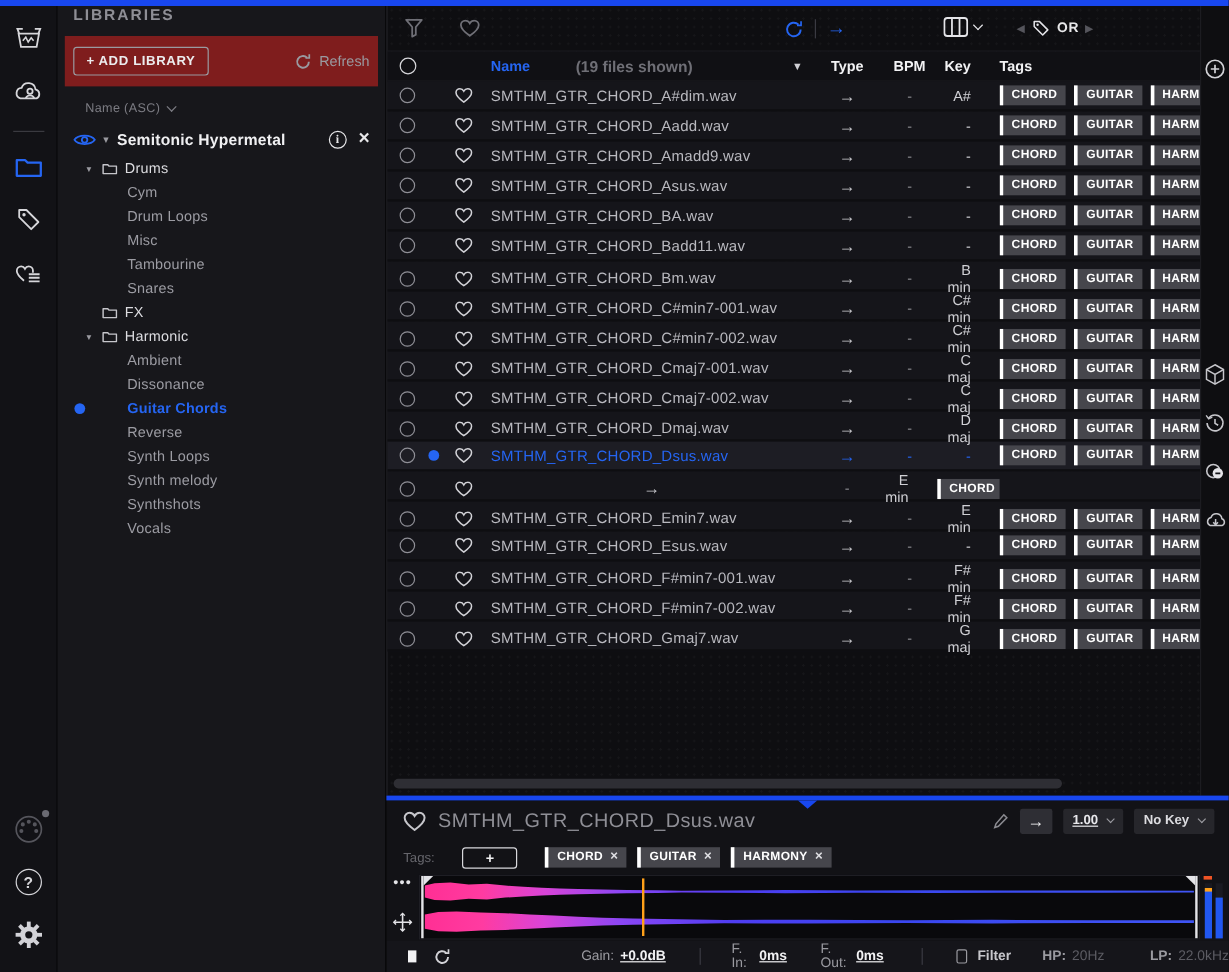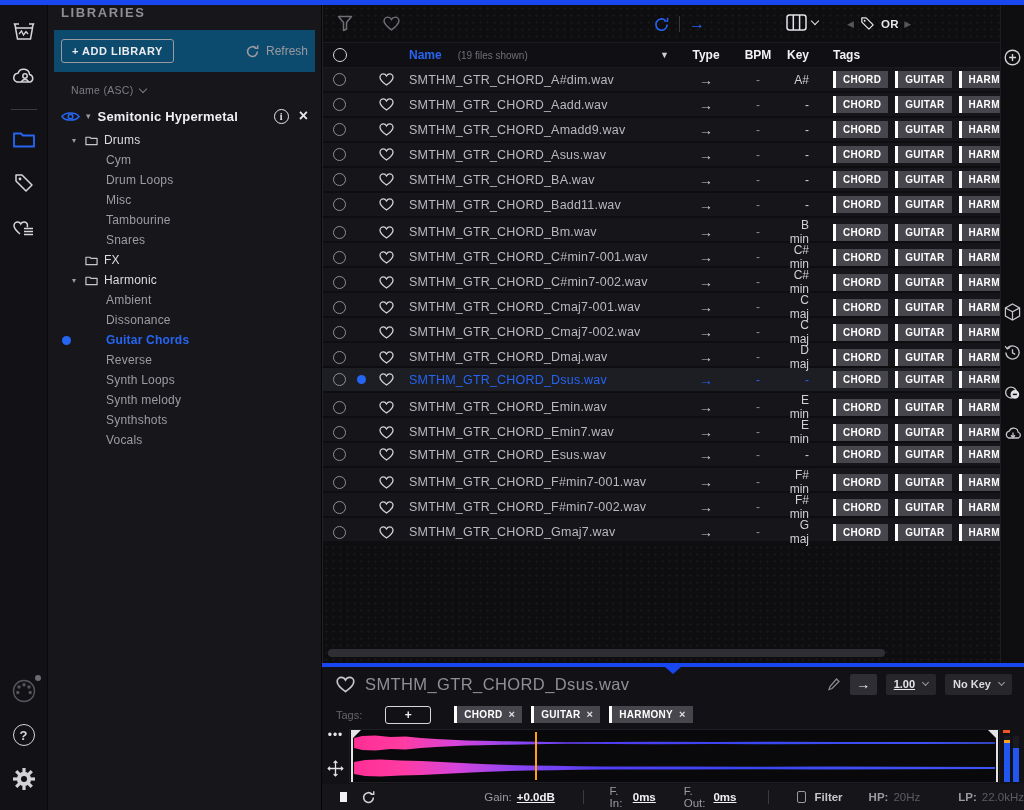--- a/index.html
+++ b/index.html
@@ -22,21 +22,21 @@
   .rail .divider{width:26px;height:1px;background:#3a3a40;margin:2px 0 16px;}
   .rail .active{color:var(--accent-blue);}
   .rail .spacer{flex:1;}
   .rail .dim{color:#55555c;}
   .badge-dot{position:absolute;top:-3px;right:-4px;width:6px;height:6px;border-radius:50%;background:#6a6a72;}
   .circle-glyph{width:22px;height:22px;border:1.6px solid currentColor;border-radius:50%;display:flex;align-items:center;justify-content:center;font-size:13px;font-weight:bold;}
 
   
   .libraries{width:274px;background:#17171b;flex-shrink:0;border-right:1px solid #050507;position:relative;}
   .lib-title{color:#8e8e95;font-size:13px;font-weight:bold;letter-spacing:1.6px;padding-left:13px;}
-  .lib-band{background:#0c4a6e;margin:10px 6px 0;padding:9px 7px;display:flex;align-items:center;justify-content:space-between;}
+  .lib-band{background:#7f1d1d;margin:10px 6px 0;padding:9px 7px;display:flex;align-items:center;justify-content:space-between;}
   .add-btn{border:1px solid #9a9aa0;border-radius:3px;color:#ececee;font-size:11px;font-weight:bold;
     letter-spacing:.5px;padding:5px 10px;background:transparent;cursor:pointer;}
   .refresh{display:flex;align-items:center;gap:6px;color:#9a9aa0;font-size:12px;}
   .sort-row{margin:12px 0 8px 23px;display:flex;align-items:center;gap:6px;color:#7c7c83;font-size:10.5px;letter-spacing:.3px;}
   .chev{width:6px;height:6px;border-right:1.6px solid currentColor;border-bottom:1.6px solid currentColor;
     transform:rotate(45deg);display:inline-block;margin-top:-3px;}
   .lib-row{display:flex;align-items:center;height:24px;padding:0 13px 0 13px;}
   .lib-row .t-label{color:#f0f0f2;font-weight:bold;font-size:13px;margin-left:7px;flex:1;}
   .lib-row .caret{color:#9a9aa0;font-size:9px;margin-left:6px;}
   .iconbtn{color:#e8e8ea;margin-left:10px;display:flex;align-items:center;}
@@ -65,21 +65,21 @@
   .toolbar .tb{position:absolute;color:#6f6f76;display:flex;align-items:center;gap:5px;}
   .tb.blue{color:var(--accent-blue);}
   .tb .vbar{width:1px;height:16px;background:#3a3a42;margin:0 4px;}
   .or-label{color:#e8e8ea;font-size:11.5px;font-weight:bold;letter-spacing:.5px;}
   .tri{font-size:9px;color:#55555c;}
 
   .thead,.trow{display:grid;grid-template-columns:34px 22px 30px 268px 58px 46px 52px 1fr;align-items:center;height:25px;}
   .thead{border-bottom:1px solid #1a1a1f;background:#101014;}
   .thead .h-name-cell{display:flex;align-items:center;}
   .h-name{color:var(--accent-blue);font-size:12px;font-weight:bold;}
-  .h-count{color:#6f6f76;font-size:10px;margin-left:16px;flex:1;}
+  .h-count{color:#6f6f76;font-size:13px;margin-left:38px;flex:1;font-weight:bold;}
   .h-sort{color:#cfcfd4;font-size:9px;margin-right:8px;}
   .h-col{color:#f2f2f4;font-size:12px;font-weight:bold;}
   .ring{width:13px;height:13px;border:1.6px solid #8f8f96;border-radius:50%;display:inline-block;}
   .thead .ring{border-color:#d8d8dc;width:14px;height:14px;}
   .c-sel{padding-left:10px;display:flex;align-items:center;}
   .c-dot{display:flex;align-items:center;}
   .bluedot{width:9px;height:9px;border-radius:50%;background:var(--accent-blue);display:none;}
   .trow.selected .bluedot{display:block;}
   .c-heart{color:#d2d2d7;display:flex;align-items:center;}
   .c-name{color:#b9b9bf;font-size:12.5px;letter-spacing:.2px;white-space:nowrap;overflow:hidden;}
@@ -660,21 +660,20 @@
             <div class="trow">
     <span class="c-sel">
                 <span class="ring"></span>
               </span>
     <span class="c-dot"></span>
     <span class="c-heart">
       <svg width="15" height="13" viewBox="0 0 16 14" fill="none" stroke="currentColor" stroke-width="1.4">
         <path d="M8 13 C3 9.5 1 7 1 4.5 C1 2.6 2.6 1 4.5 1 C6 1 7.3 1.9 8 3.2 C8.7 1.9 10 1 11.5 1 C13.4 1 15 2.6 15 4.5 C15 7 13 9.5 8 13 Z"></path>
       </svg>
     </span>
-    <span class="c-name">SMTHM_GTR_CHORD_Emin.wav</span>
     <span class="c-type">→</span>
     <span class="c-bpm">-</span>
     <span class="c-key">E min</span>
     <span class="c-tags">
                 <span class="chip">CHORD</span>
                 <span class="chip">GUITAR</span>
                 <span class="chip">HARMONY</span>
               </span>
   </div>
             <div class="trow">

